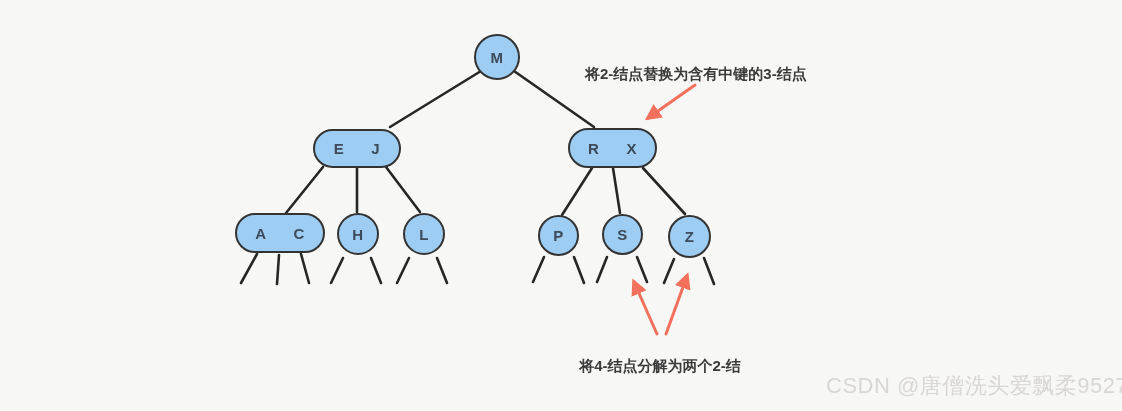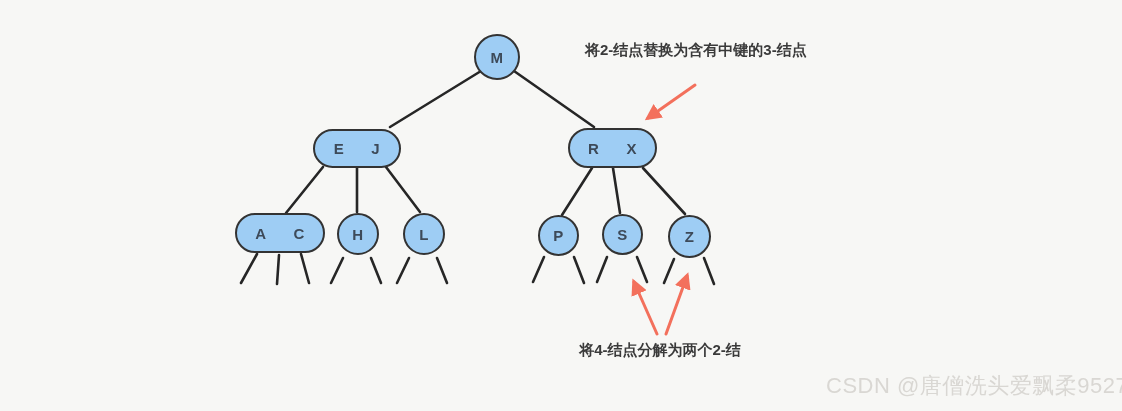--- a/index.html
+++ b/index.html
@@ -33,21 +33,21 @@
   .circle { border-radius: 50%; }
   .pill   { border-radius: 20px; }
   .annotation {
     position: absolute;
     color: #3a3a3a;
     font-size: 15px;
     font-weight: 600;
     line-height: 19px;
     white-space: nowrap;
   }
-  #annotation-bottom { text-align: center; width: 280px; white-space: normal; }
+  #annotation-bottom { text-align: center; width: 280px; white-space: normal; margin-top: 16px; }
   #watermark {
     position: absolute;
     left: 826px;
     top: 371px;
     color: #d9d7d3;
     font-size: 22px;
     font-weight: 400;
     letter-spacing: 0.5px;
     white-space: nowrap;
   }
@@ -130,21 +130,21 @@
   </div>
 
   <div class="node circle" style="left:602px; top:214px; width:41px; height:41px;">
     <span>S</span>
   </div>
 
   <div class="node circle" style="left:668px; top:215px; width:43px; height:43px;">
     <span>Z</span>
   </div>
 
-  <div class="annotation" id="annotation-top" style="left:585px; top:40px;">将2-结点替换为含有中键的3-结点</div>
+  <div class="annotation" id="annotation-top" style="left:585px; top:64px;">将2-结点替换为含有中键的3-结点</div>
 
   <div class="annotation" id="annotation-bottom" style="left:520px; top:340px;">
     <div>将4-结点分解为两个2-结</div>
   </div>
 
   <div id="watermark">CSDN @唐僧洗头爱飘柔9527</div>
 
 </div>
 
 </body></html>

